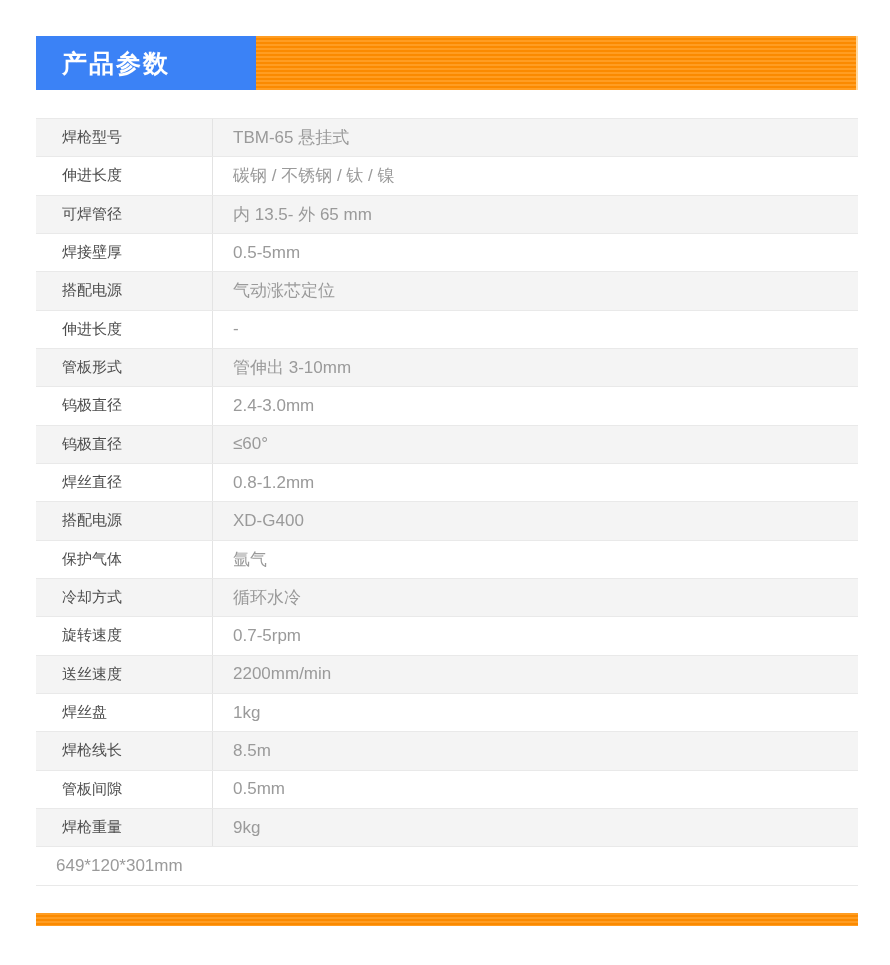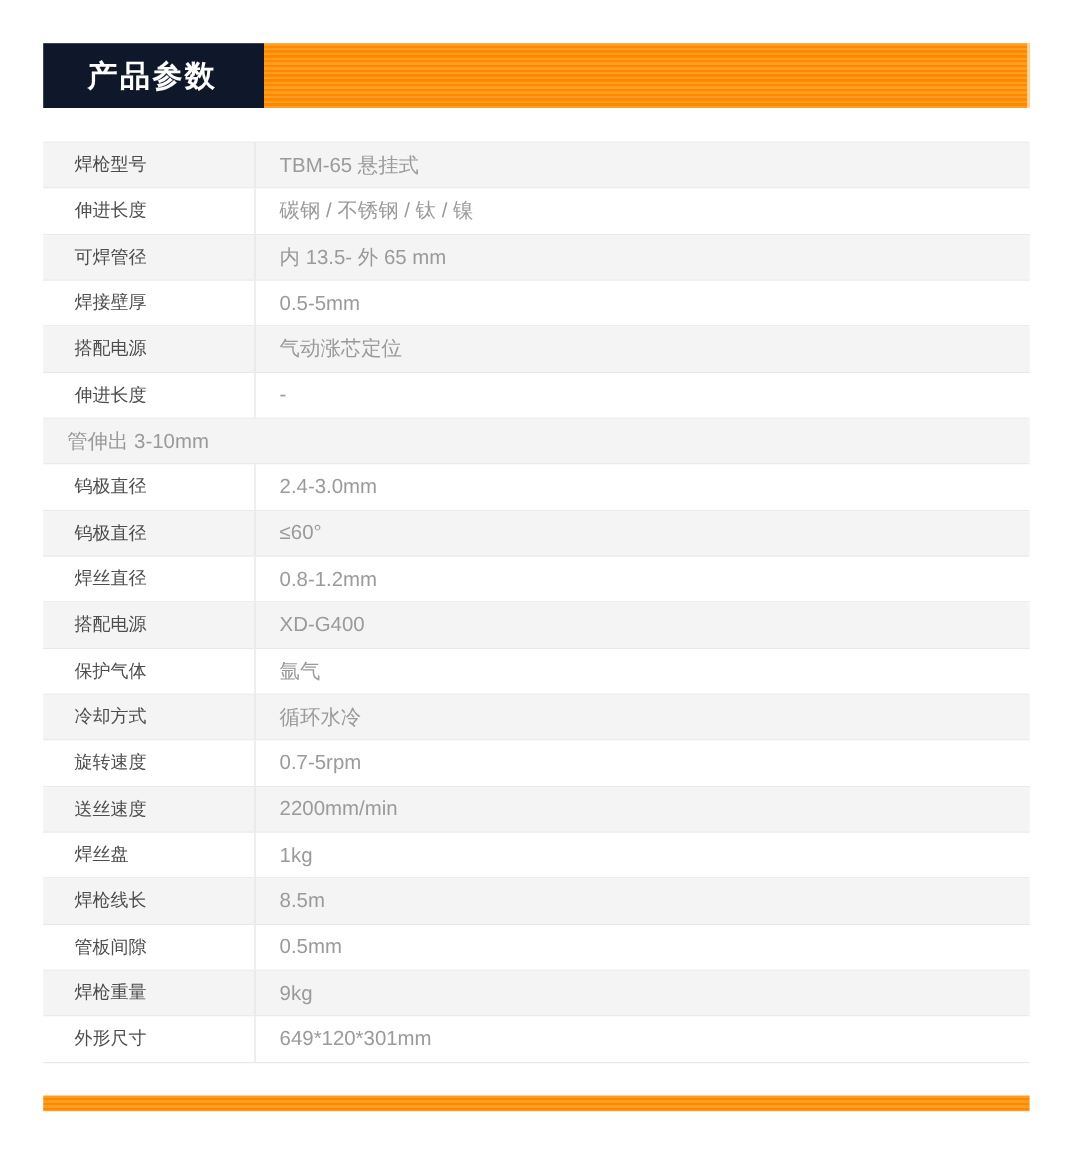--- a/index.html
+++ b/index.html
@@ -21,30 +21,30 @@
     width: 822px;
     top: 0;
   }
   
   .header {
     display: flex;
     margin-top: 36px;
     height: 54px;
   }
   .header-title {
-    width: 184px;
+    width: 220px;
     box-sizing: border-box;
-    background: #0f172a;
+    background: #3b82f6;
     color: #ffffff;
     font-size: 25px;
     font-weight: bold;
     letter-spacing: 2px;
     display: flex;
     align-items: center;
-    padding-left: 37px;
+    padding-left: 26px;
   }
   .header-banner {
     flex: 1;
     background: repeating-linear-gradient(
       180deg,
       #ff9d22 0px, #ff9d22 2px,
       #fb8a00 2px, #fb8a00 4px
     );
     box-shadow: inset -2px 0 0 #ffd9a0;
   }
@@ -123,20 +123,21 @@
       </div>
       <div class="spec-row">
         <div class="spec-label">搭配电源</div>
         <div class="spec-value">气动涨芯定位</div>
       </div>
       <div class="spec-row">
         <div class="spec-label">伸进长度</div>
         <div class="spec-value">-</div>
       </div>
       <div class="spec-row">
+        <div class="spec-label">管板形式</div>
         <div class="spec-value">管伸出 3-10mm</div>
       </div>
       <div class="spec-row">
         <div class="spec-label">钨极直径</div>
         <div class="spec-value">2.4-3.0mm</div>
       </div>
       <div class="spec-row">
         <div class="spec-label">钨极直径</div>
         <div class="spec-value">≤60°</div>
       </div>
@@ -174,21 +175,20 @@
       </div>
       <div class="spec-row">
         <div class="spec-label">管板间隙</div>
         <div class="spec-value">0.5mm</div>
       </div>
       <div class="spec-row">
         <div class="spec-label">焊枪重量</div>
         <div class="spec-value">9kg</div>
       </div>
       <div class="spec-row">
-        <div class="spec-label">外形尺寸</div>
         <div class="spec-value">649*120*301mm</div>
       </div>
     </div>
 
     <div class="bottom-bar"></div>
 
   </div>
 </div>
 
 </body></html>

